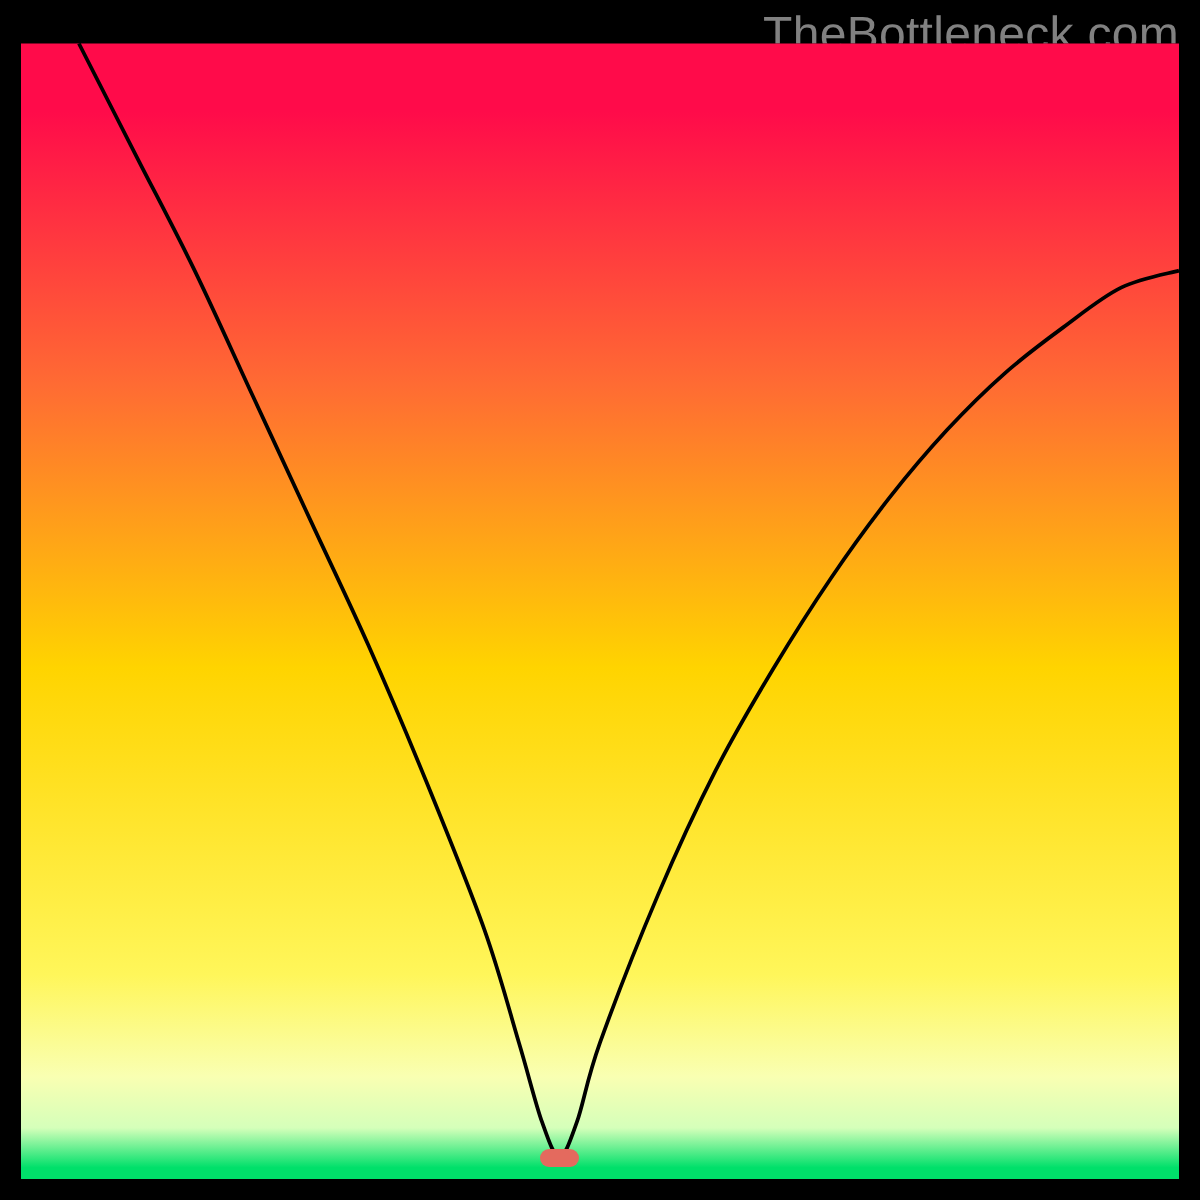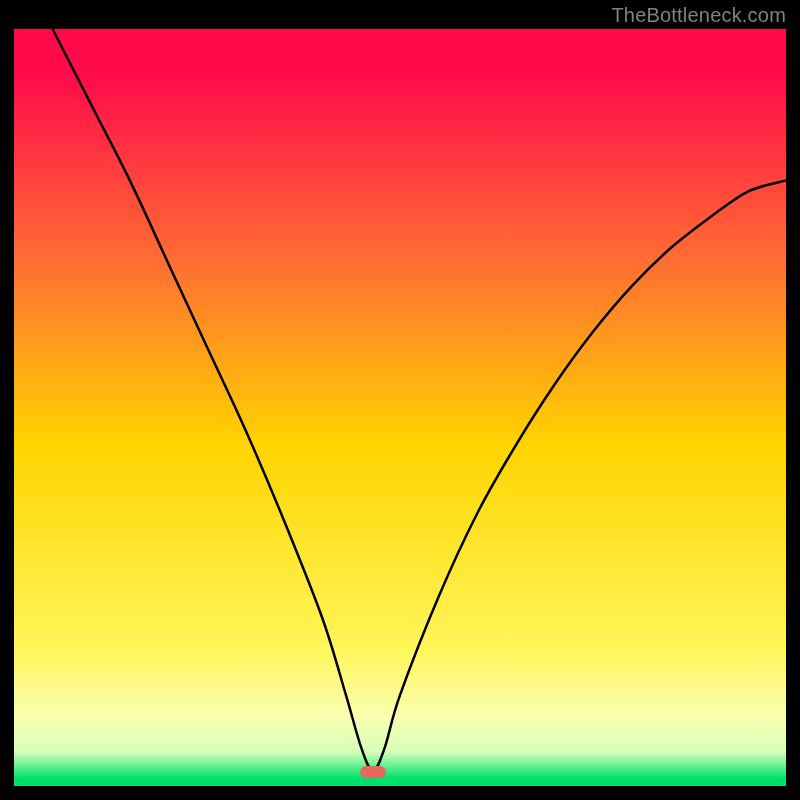--- a/index.html
+++ b/index.html
@@ -37,21 +37,21 @@
       #d5ffba 95.5%,
       var(--g-bottom, #00e06a) 99%,
       var(--g-bottom, #00e06a) 100%
     );
   }
   .watermark {
     position: absolute;
     top: 4px;
     right: 14px;
     color: #818181;
-    font-size: 20px;
+    font-size: 32px;
     font-weight: 400;
     letter-spacing: 0.2px;
   }
   svg.curve {
     position: absolute;
     left: 0;
     top: 0;
     width: 100%;
     height: 100%;
     overflow: visible;

